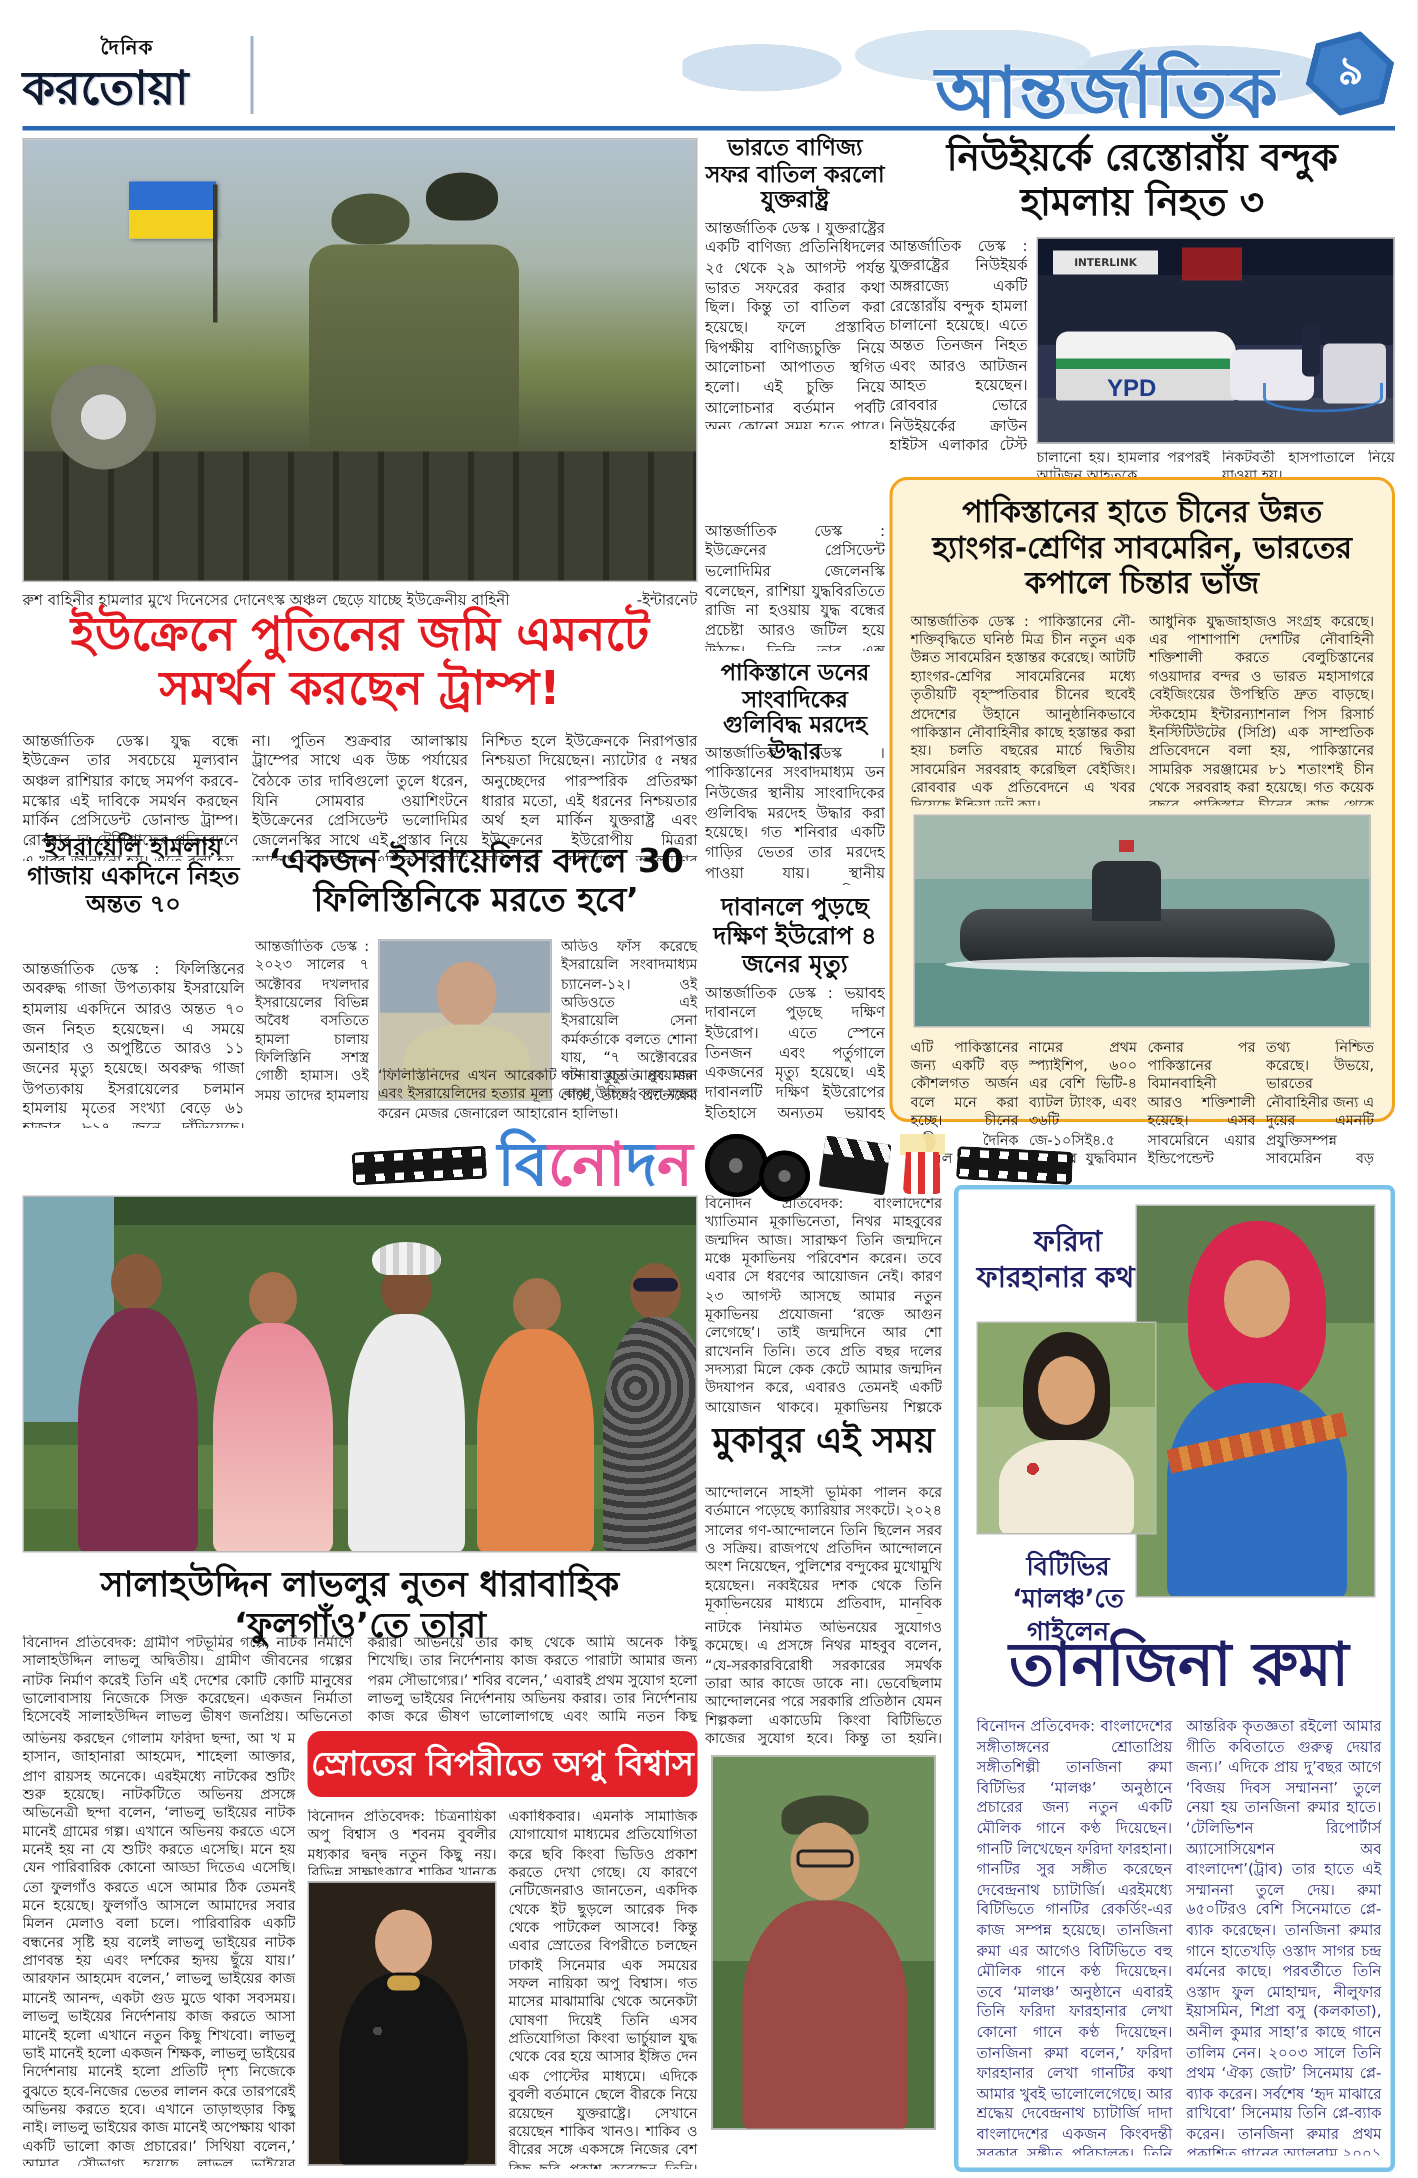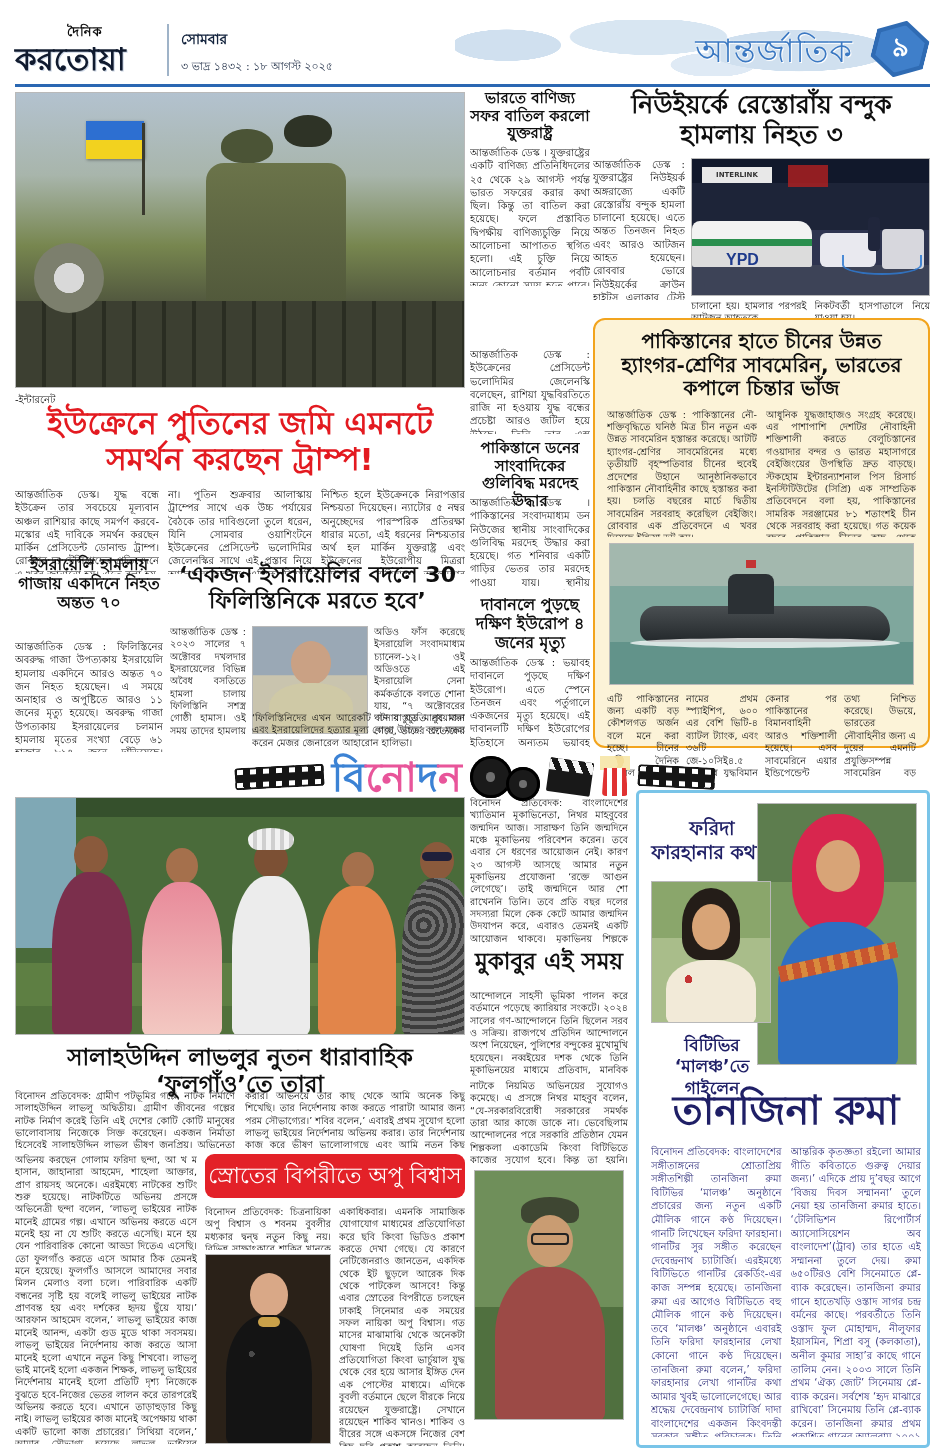--- a/index.html
+++ b/index.html
@@ -17,35 +17,35 @@
 .logo-main{font-size:31px;font-weight:900;color:#101a2e;line-height:1.05;text-shadow:1px 1px 0 #cdd7e6}
 .mast-div{width:2px;background:#9fb3c8}
 .weekday{font-size:14px;font-weight:800;color:#13233d}
 .dateline{font-size:11px;color:#24324a;margin-top:6px}
 .map{background:
  radial-gradient(ellipse 90px 26px at 12% 45%, #c5d9ec 0 60%, transparent 61%),
  radial-gradient(ellipse 130px 30px at 45% 30%, #cfe0f0 0 60%, transparent 61%),
  radial-gradient(ellipse 150px 34px at 80% 55%, #c5d9ec 0 60%, transparent 61%),
  radial-gradient(ellipse 70px 20px at 60% 80%, #d8e6f3 0 60%, transparent 61%);
  opacity:.8}
-.section-title{font-size:32px;font-weight:400;color:#3a78c2;text-shadow:0 0 2px #ffffff,1px 1px 0 #ffffff;letter-spacing:1px}
+.section-title{font-size:47px;font-weight:700;color:#3a78c2;text-shadow:0 0 2px #ffffff,1px 1px 0 #ffffff;letter-spacing:1px}
 .hexa{clip-path:polygon(50% 0,100% 26%,100% 74%,50% 100%,0 74%,0 26%);background:#2f6bb3;transform:rotate(14deg);display:flex;align-items:center;justify-content:center}
 .hexa-inner{clip-path:polygon(50% 0,100% 26%,100% 74%,50% 100%,0 74%,0 26%);background:#3f7fca;width:84%;height:84%;display:flex;align-items:center;justify-content:center}
 .hexa span{color:#fff;font-size:26px;font-weight:900;transform:rotate(-14deg)}
 .header-rule{background:#2a67b2}
 
 .photo{overflow:hidden;border:1px solid #b9b9b9}
 .cap{font-size:10px;color:#222}
 .credit{font-size:10px;color:#222;text-align:left}
 
 .sub-box{background:#fcf3d8;border:2px solid #f2a41e;border-radius:12px}
 
 .red-hl{color:#e31a20;font-weight:900;text-align:center;line-height:1.15}
 
-.apu-box{background:#e32128;border-radius:9px;color:#fff;font-weight:400;display:flex;align-items:center;justify-content:center;text-align:center}
+.apu-box{background:#e32128;border-radius:9px;color:#fff;font-weight:700;display:flex;align-items:center;justify-content:center;text-align:center}
 
 .c-blue{color:#3b82d4}.c-pink{color:#e8559a}
 .film-strip{height:22px;background:#151515;border-radius:3px;
  background-image:linear-gradient(#151515,#151515),repeating-linear-gradient(90deg,#fff 0 7px,#151515 7px 15px);
  background-clip:padding-box}
 .film-strip:before,.film-strip:after{content:"";display:block;height:5px;
  background:repeating-linear-gradient(90deg,#fff 2px 8px,#151515 8px 15px)}
 .film-strip:before{margin-top:2px}
 .film-strip:after{margin-top:8px}
 .reel{border-radius:50%;background:radial-gradient(circle at 50% 50%, #555 0 12%, #1a1a1a 13% 100%);box-shadow:inset 0 0 0 3px #000}
@@ -69,44 +69,41 @@
 
 <div class="page">
 
   <div class="abs" style="left:15px;top:18px;width:930px;height:62px">
     <div class="abs map" style="right:60px;top:2px;width:430px;height:56px"></div>
     <div class="abs" style="left:0;top:4px">
       <div class="logo-top">দৈনিক</div>
       <div class="logo-main">করতোয়া</div>
     </div>
     <div class="abs mast-div" style="left:152px;top:6px;height:52px"></div>
-    <div class="abs" style="left:166px;top:10px">
-      <div class="weekday">সোমবার</div>
-      <div class="dateline">৩ ভাদ্র ১৪৩২ : ১৮ আগস্ট ২০২৫</div>
-    </div>
     <div class="abs section-title" style="right:92px;top:8px">আন্তর্জাতিক</div>
     <div class="abs hexa" style="right:18px;top:2px;width:54px;height:58px">
       <div class="hexa-inner">
         <span>৯</span>
       </div>
     </div>
   </div>
   <div class="abs header-rule" style="left:15px;top:84px;width:915px;height:3px"></div>
 
   <div class="abs photo" style="left:15px;top:92px;width:450px;height:296px;background:linear-gradient(180deg,#b3c2cf 0%,#a8b5ab 28%,#77864f 52%,#4c513c 74%,#2c2f26 100%)">
     <div class="abs" style="left:70px;top:28px;width:58px;height:38px;background:linear-gradient(180deg,#2d6fd1 0 50%,#f2d21f 50% 100%);box-shadow:1px 1px 3px rgba(0,0,0,.4)"></div>
     <div class="abs" style="left:126px;top:30px;width:3px;height:92px;background:#3a3a2e"></div>
     <div class="abs" style="left:205px;top:36px;width:52px;height:34px;border-radius:50% 50% 42% 42%;background:#4b5436"></div>
     <div class="abs" style="left:268px;top:22px;width:48px;height:32px;border-radius:50% 50% 42% 42%;background:#2e3326"></div>
     <div class="abs" style="left:246px;top:70px;width:46px;height:30px;border-radius:50% 50% 42% 42%;background:#55603b"></div>
     <div class="abs" style="left:190px;top:70px;width:140px;height:160px;border-radius:18px 18px 0 0;background:linear-gradient(180deg,#6b744a,#4e5539)"></div>
     <div class="abs" style="left:0;top:208px;width:450px;height:88px;background:repeating-linear-gradient(90deg,#3c3f31 0 26px,#2a2d22 26px 30px)"></div>
     <div class="abs" style="left:18px;top:150px;width:70px;height:70px;border-radius:50%;background:radial-gradient(circle,#d9d9d9 0 30%,#7c7f6d 31% 100%)"></div>
   </div>
   <div class="abs" style="left:15px;top:392px;width:450px;display:flex;justify-content:space-between">
+    <div class="cap">রুশ বাহিনীর হামলার মুখে দিনেসের দোনেৎস্ক অঞ্চল ছেড়ে যাচ্ছে ইউক্রেনীয় বাহিনী</div>
     <div class="credit">-ইন্টারনেট</div>
   </div>
   <div class="abs red-hl" style="left:15px;top:406px;width:450px;font-size:31px">ইউক্রেনে পুতিনের জমি এমনটে সমর্থন করছেন ট্রাম্প!</div>
   <div class="abs cols" style="left:15px;top:488px;width:450px;height:86px">
     <div class="body-txt">আন্তর্জাতিক ডেস্ক। যুদ্ধ বন্ধে ইউক্রেন তার সবচেয়ে মূল্যবান অঞ্চল রাশিয়ার কাছে সমর্পণ করবে- মস্কোর এই দাবিকে সমর্থন করছেন মার্কিন প্রেসিডেন্ট ডোনাল্ড ট্রাম্প। রোববার দ্য টেলিগ্রাফের প্রতিবেদনে এ খবর জানানো হয়। এতে বলা হয়, খনিজ সমৃদ্ধ পূর্বাঞ্চলীয় অঞ্চল দোনেৎস্কের পূর্ণ নিয়ন্ত্রণ চান পুতিন। যার মধ্যে বৃহত্তর দোনবাস অঞ্চলে বর্তমানে ইউক্রেনের দখলে থাকা কিছু অংশও রয়েছে। বিনিময়ে, পুতিন বলেছেন, তিনি যুদ্ধের ফ্রন্টলাইন স্থগিত করবেন এবং আর কোনো অঞ্চল দখল করবেন</div>
     <div class="body-txt">না। পুতিন শুক্রবার আলাস্কায় ট্রাম্পের সাথে এক উচ্চ পর্যায়ের বৈঠকে তার দাবিগুলো তুলে ধরেন, যিনি সোমবার ওয়াশিংটনে ইউক্রেনের প্রেসিডেন্ট ভলোদিমির জেলেনস্কির সাথে এই প্রস্তাব নিয়ে আলোচনা করবেন। এদিকে, বিষয়টি সম্পর্কে অবগত একটি সূত্র জানিয়েছে, পুতিন প্রকৃতপক্ষে ইউক্রেনকে দোনবাস ছেড়ে দেয়ার দাবি করছেন। যা পূর্ব ইউক্রেনের দোনেৎস্ক এবং লুহানস্ক অঞ্চল নিয়ে গঠিত। অন্যদিকে, ট্রাম্প এটিকে সমর্থন করতে আগ্রহী। বিনিময়ে, মার্কিন প্রেসিডেন্ট ট্রাম্প শান্তি চুক্তি</div>
     <div class="body-txt">নিশ্চিত হলে ইউক্রেনকে নিরাপত্তার নিশ্চয়তা দিয়েছেন। ন্যাটোর ৫ নম্বর অনুচ্ছেদের পারস্পরিক প্রতিরক্ষা ধারার মতো, এই ধরনের নিশ্চয়তার অর্থ হল মার্কিন যুক্তরাষ্ট্র এবং ইউক্রেনের ইউরোপীয় মিত্ররা অভিযাতে রাশিয়ার আক্রমণের জবাব দিতে বাধ্য থাকবে। এদিকে, ট্রাম্পের ঘনিষ্ঠ এক রিপাবলিকান সূত্র দ্য টেলিগ্রাফকে বলেছেন, প্রেসিডেন্ট হত্যাকাণ্ড বন্ধ করতে এবং যুদ্ধের অবসান ঘটাতে চান। এটাই মূল কথা। ভূখণ্ড নিয়ে আলোচনা সেই প্রক্রিয়ার অংশ। বল এখন জেলেনস্কির কোর্টে।</div>
   </div>
 
   <div class="abs hl" style="left:15px;top:556px;width:148px;font-size:16px">ইসরায়েলি হামলায় গাজায় একদিনে নিহত অন্তত ৭০</div>
@@ -132,21 +129,21 @@
   <div class="abs body-txt" style="left:470px;top:496px;width:120px;height:94px">আন্তর্জাতিক ডেস্ক । পাকিস্তানের সংবাদমাধ্যম ডন নিউজের স্থানীয় সাংবাদিকের গুলিবিদ্ধ মরদেহ উদ্ধার করা হয়েছে। গত শনিবার একটি গাড়ির ভেতর তার মরদেহ পাওয়া যায়। স্থানীয় সংবাদমাধ্যমগুলো জানিয়েছে খাওয়ার হোসেন নামে এ সাংবাদিকের মাথায় গুলির চিহ্ন ছিল। তার পৈতৃক বাড়ি সাংঘারের একটি রেস্তোরাঁর সামনে থেমে ছিল গাড়িটি।</div>
 
   <div class="abs hl" style="left:470px;top:596px;width:120px;font-size:16px">দাবানলে পুড়ছে দক্ষিণ ইউরোপ ৪ জনের মৃত্যু</div>
   <div class="abs body-txt" style="left:470px;top:656px;width:120px;height:92px">আন্তর্জাতিক ডেস্ক : ভয়াবহ দাবানলে পুড়ছে দক্ষিণ ইউরোপ। এতে স্পেনে তিনজন এবং পর্তুগালে একজনের মৃত্যু হয়েছে। এই দাবানলটি দক্ষিণ ইউরোপের ইতিহাসে অন্যতম ভয়াবহ আগুনের মৌসুম হিসেবে বিবেচিত হচ্ছে। রেকর্ড-ভাঙা তাপপ্রবাহ, শুষ্ক ভূমি ও জ্বালানি মতো উপাদানগুলো আগুন আরও ভয়াবহভাবে ছড়িয়ে দিচ্ছে।</div>
 
   <div class="abs hl" style="left:593px;top:90px;width:337px;font-size:25px">নিউইয়র্কে রেস্তোরাঁয় বন্দুক হামলায় নিহত ৩</div>
   <div class="abs body-txt" style="left:593px;top:158px;width:92px;height:142px">আন্তর্জাতিক ডেস্ক : যুক্তরাষ্ট্রের নিউইয়র্ক অঙ্গরাজ্যে একটি রেস্তোরাঁয় বন্দুক হামলা চালানো হয়েছে। এতে অন্তত তিনজন নিহত এবং আরও আটজন আহত হয়েছেন। রোববার ভোরে নিউইয়র্কের ক্রাউন হাইটস এলাকার টেস্ট অফ দ্য সিটি লাউঞ্জ রেস্তোরাঁয় ভয়াবহ বন্দুক হামলা চালানো হয়। একাধিক বন্দুকধারী রেস্তোরাঁ লক্ষ্য করে এলোপাতাড়ি গুলি চালালে হতাহতের ঘটনা ঘটে। নিউইয়র্ক পুলিশ কমিশনার জেসিকা টিশ হতাহতের তথ্য নিশ্চিত করেছেন। তিনি জানান, নিহত তিনজনই পুরুষ। তবে তিনি তাদের নাম প্রকাশ করেননি। আনুমানিক ভোর ৩টা ২৭ মিনিটে গুলি</div>
   <div class="abs photo" style="left:691px;top:158px;width:239px;height:138px;background:linear-gradient(180deg,#11182b 0 18%,#1d2438 18% 52%,#2e3450 52% 78%,#3d4357 78% 100%)">
     <div class="abs" style="left:10px;top:8px;width:70px;height:16px;background:#e8e8e8;color:#333;font-size:7px;font-weight:700;text-align:center;line-height:16px">INTERLINK</div>
     <div class="abs" style="left:96px;top:6px;width:40px;height:22px;background:#b32020;opacity:.8"></div>
-    <div class="abs" style="left:0px;top:62px;width:120px;height:46px;border-radius:8px 14px 2px 2px;background:linear-gradient(180deg,#f2f2f2 0 55%,#dcdcdc 55% 100%)">
+    <div class="abs" style="left:12px;top:62px;width:120px;height:46px;border-radius:8px 14px 2px 2px;background:linear-gradient(180deg,#f2f2f2 0 55%,#dcdcdc 55% 100%)">
       <div style="position:absolute;left:34px;top:30px;font-size:16px;font-weight:900;color:#1f3b8c;font-family:'Liberation Sans',sans-serif">YPD</div>
       <div style="position:absolute;left:0;top:18px;width:120px;height:7px;background:#2a8f4e"></div>
     </div>
     <div class="abs" style="left:128px;top:74px;width:56px;height:34px;border-radius:6px;background:#e9e9ef"></div>
     <div class="abs" style="left:190px;top:70px;width:42px;height:40px;border-radius:4px;background:#d7d7dd"></div>
     <div class="abs" style="left:150px;top:96px;width:80px;height:20px;border:2px solid #2f7ad1;border-top:none;border-radius:0 0 50% 50%;opacity:.85"></div>
     <div class="abs" style="left:176px;top:58px;width:12px;height:34px;border-radius:4px;background:#20263c"></div>
   </div>
   <div class="abs" style="left:691px;top:300px;width:239px;display:flex;gap:8px">
     <div class="small-txt" style="flex:1;height:30px">চালানো হয়। হামলার পরপরই আটজন আহতকে</div>

